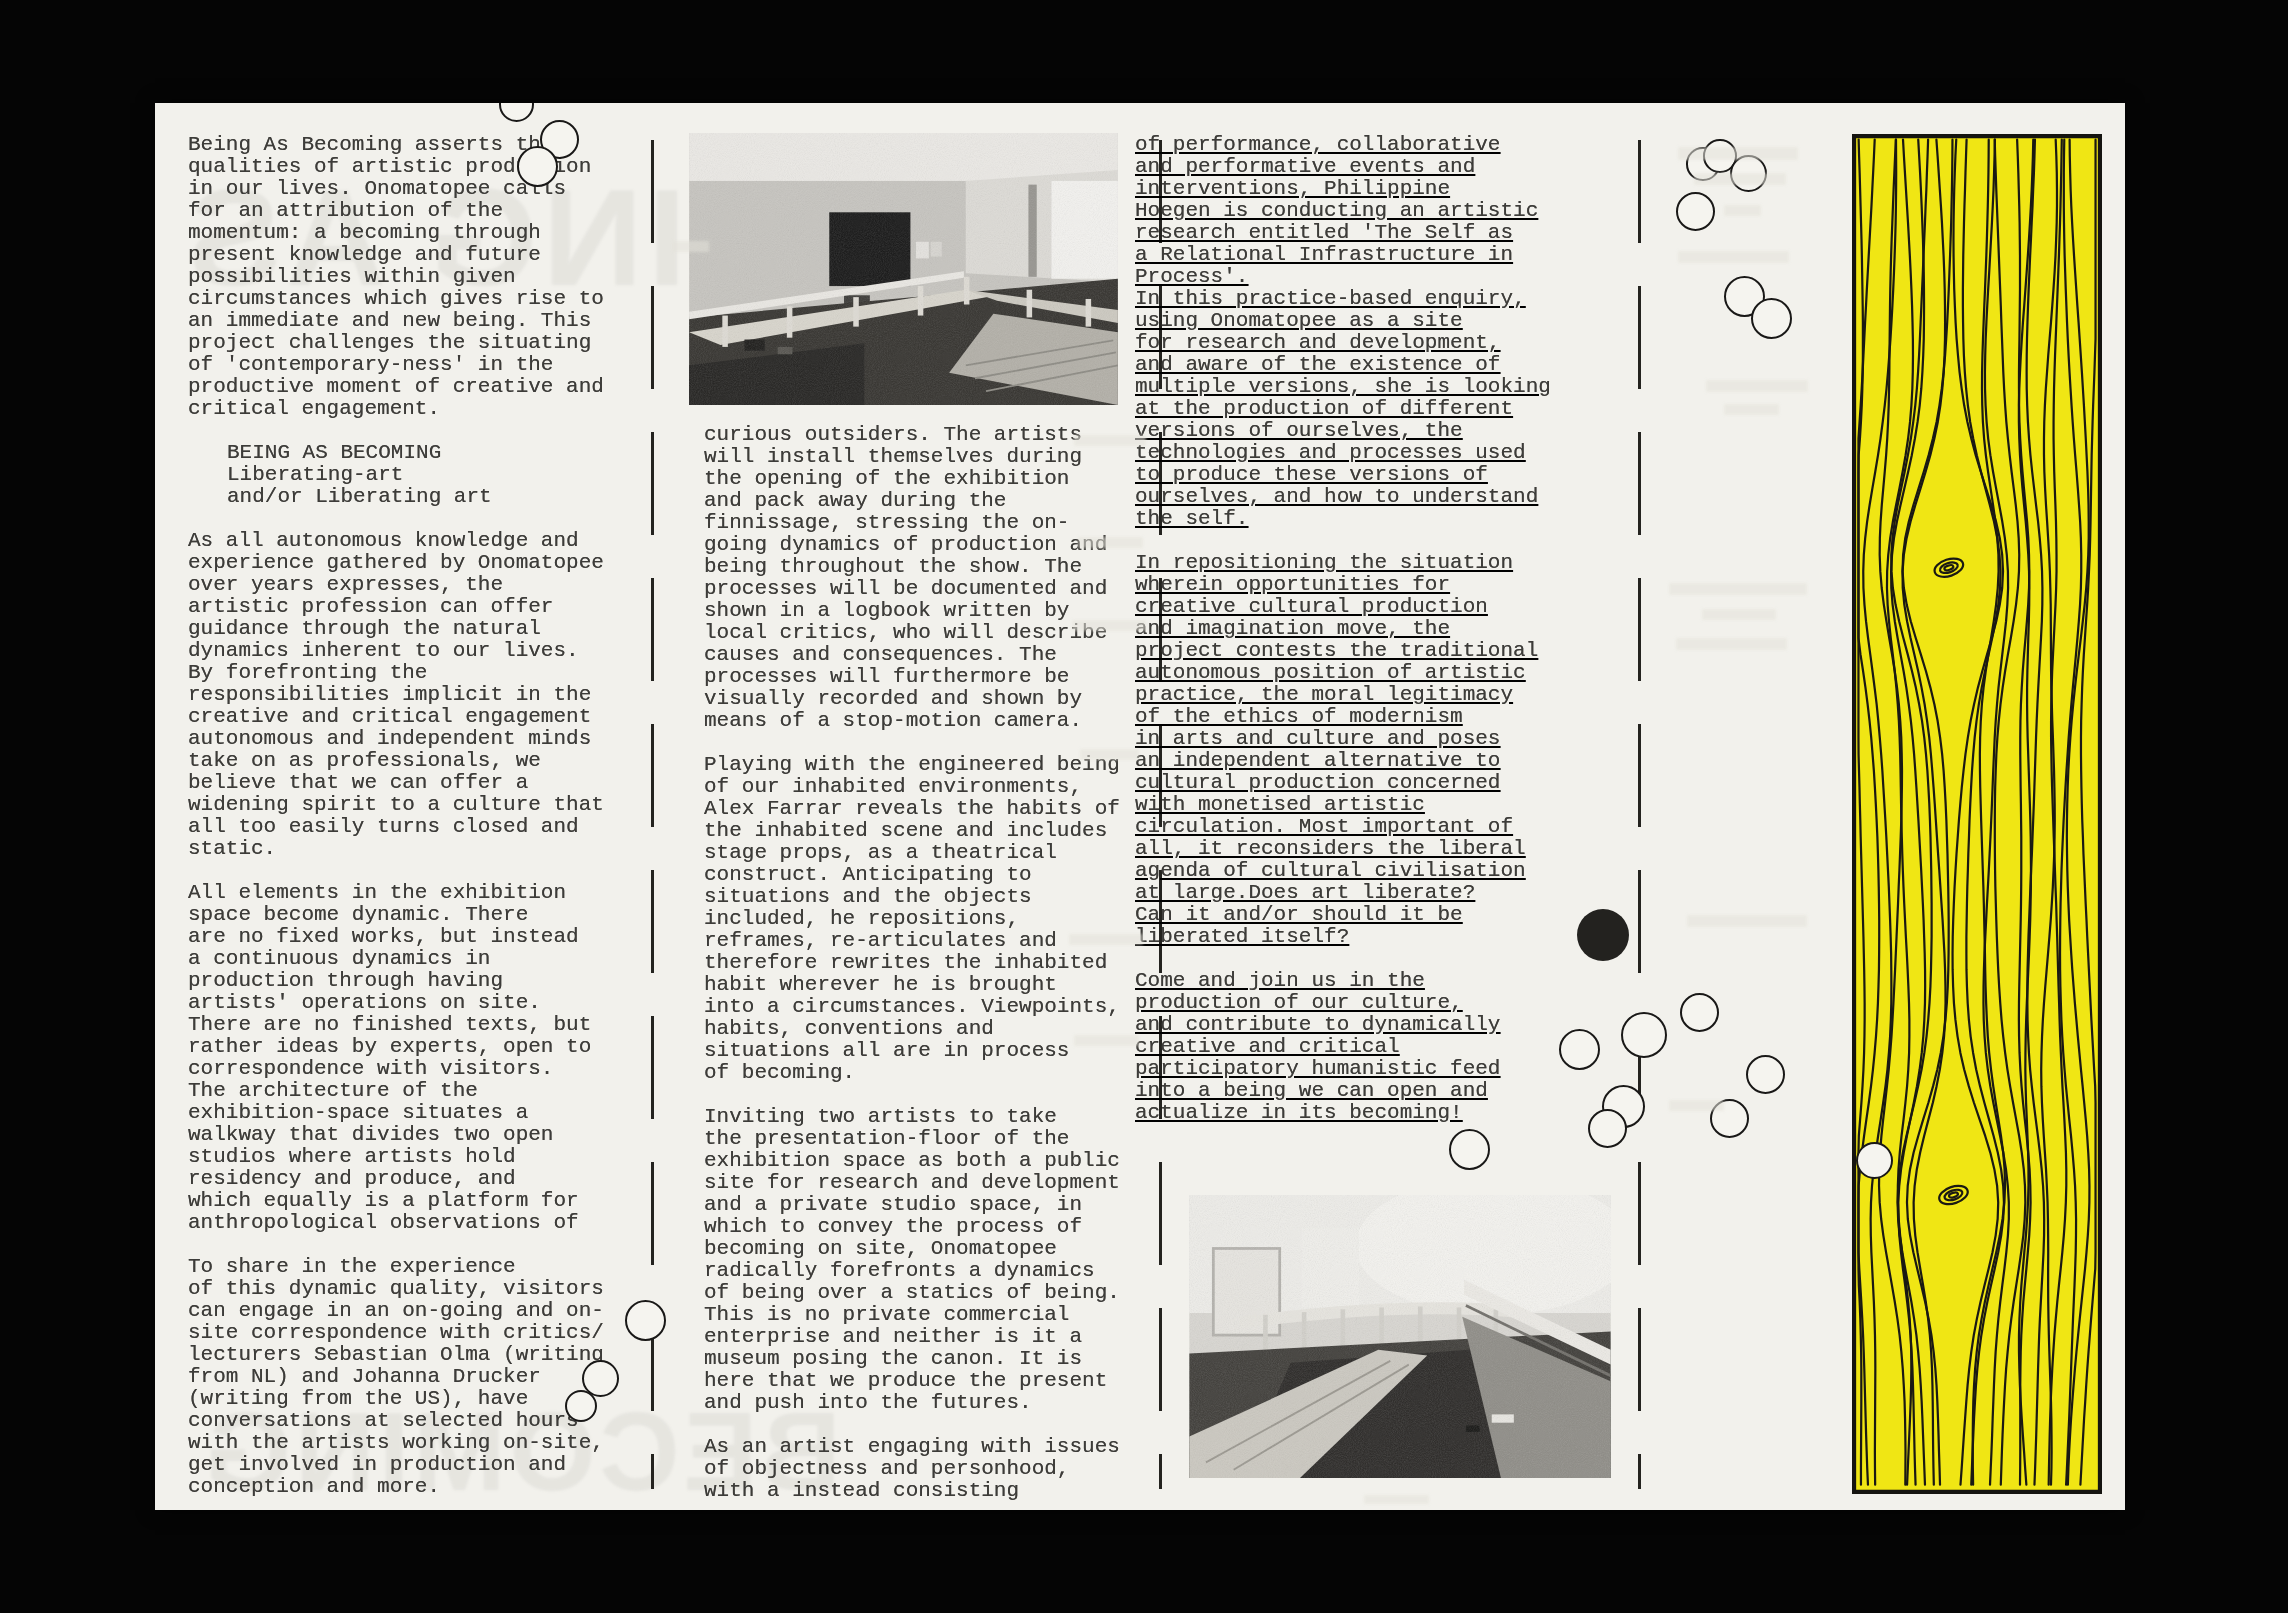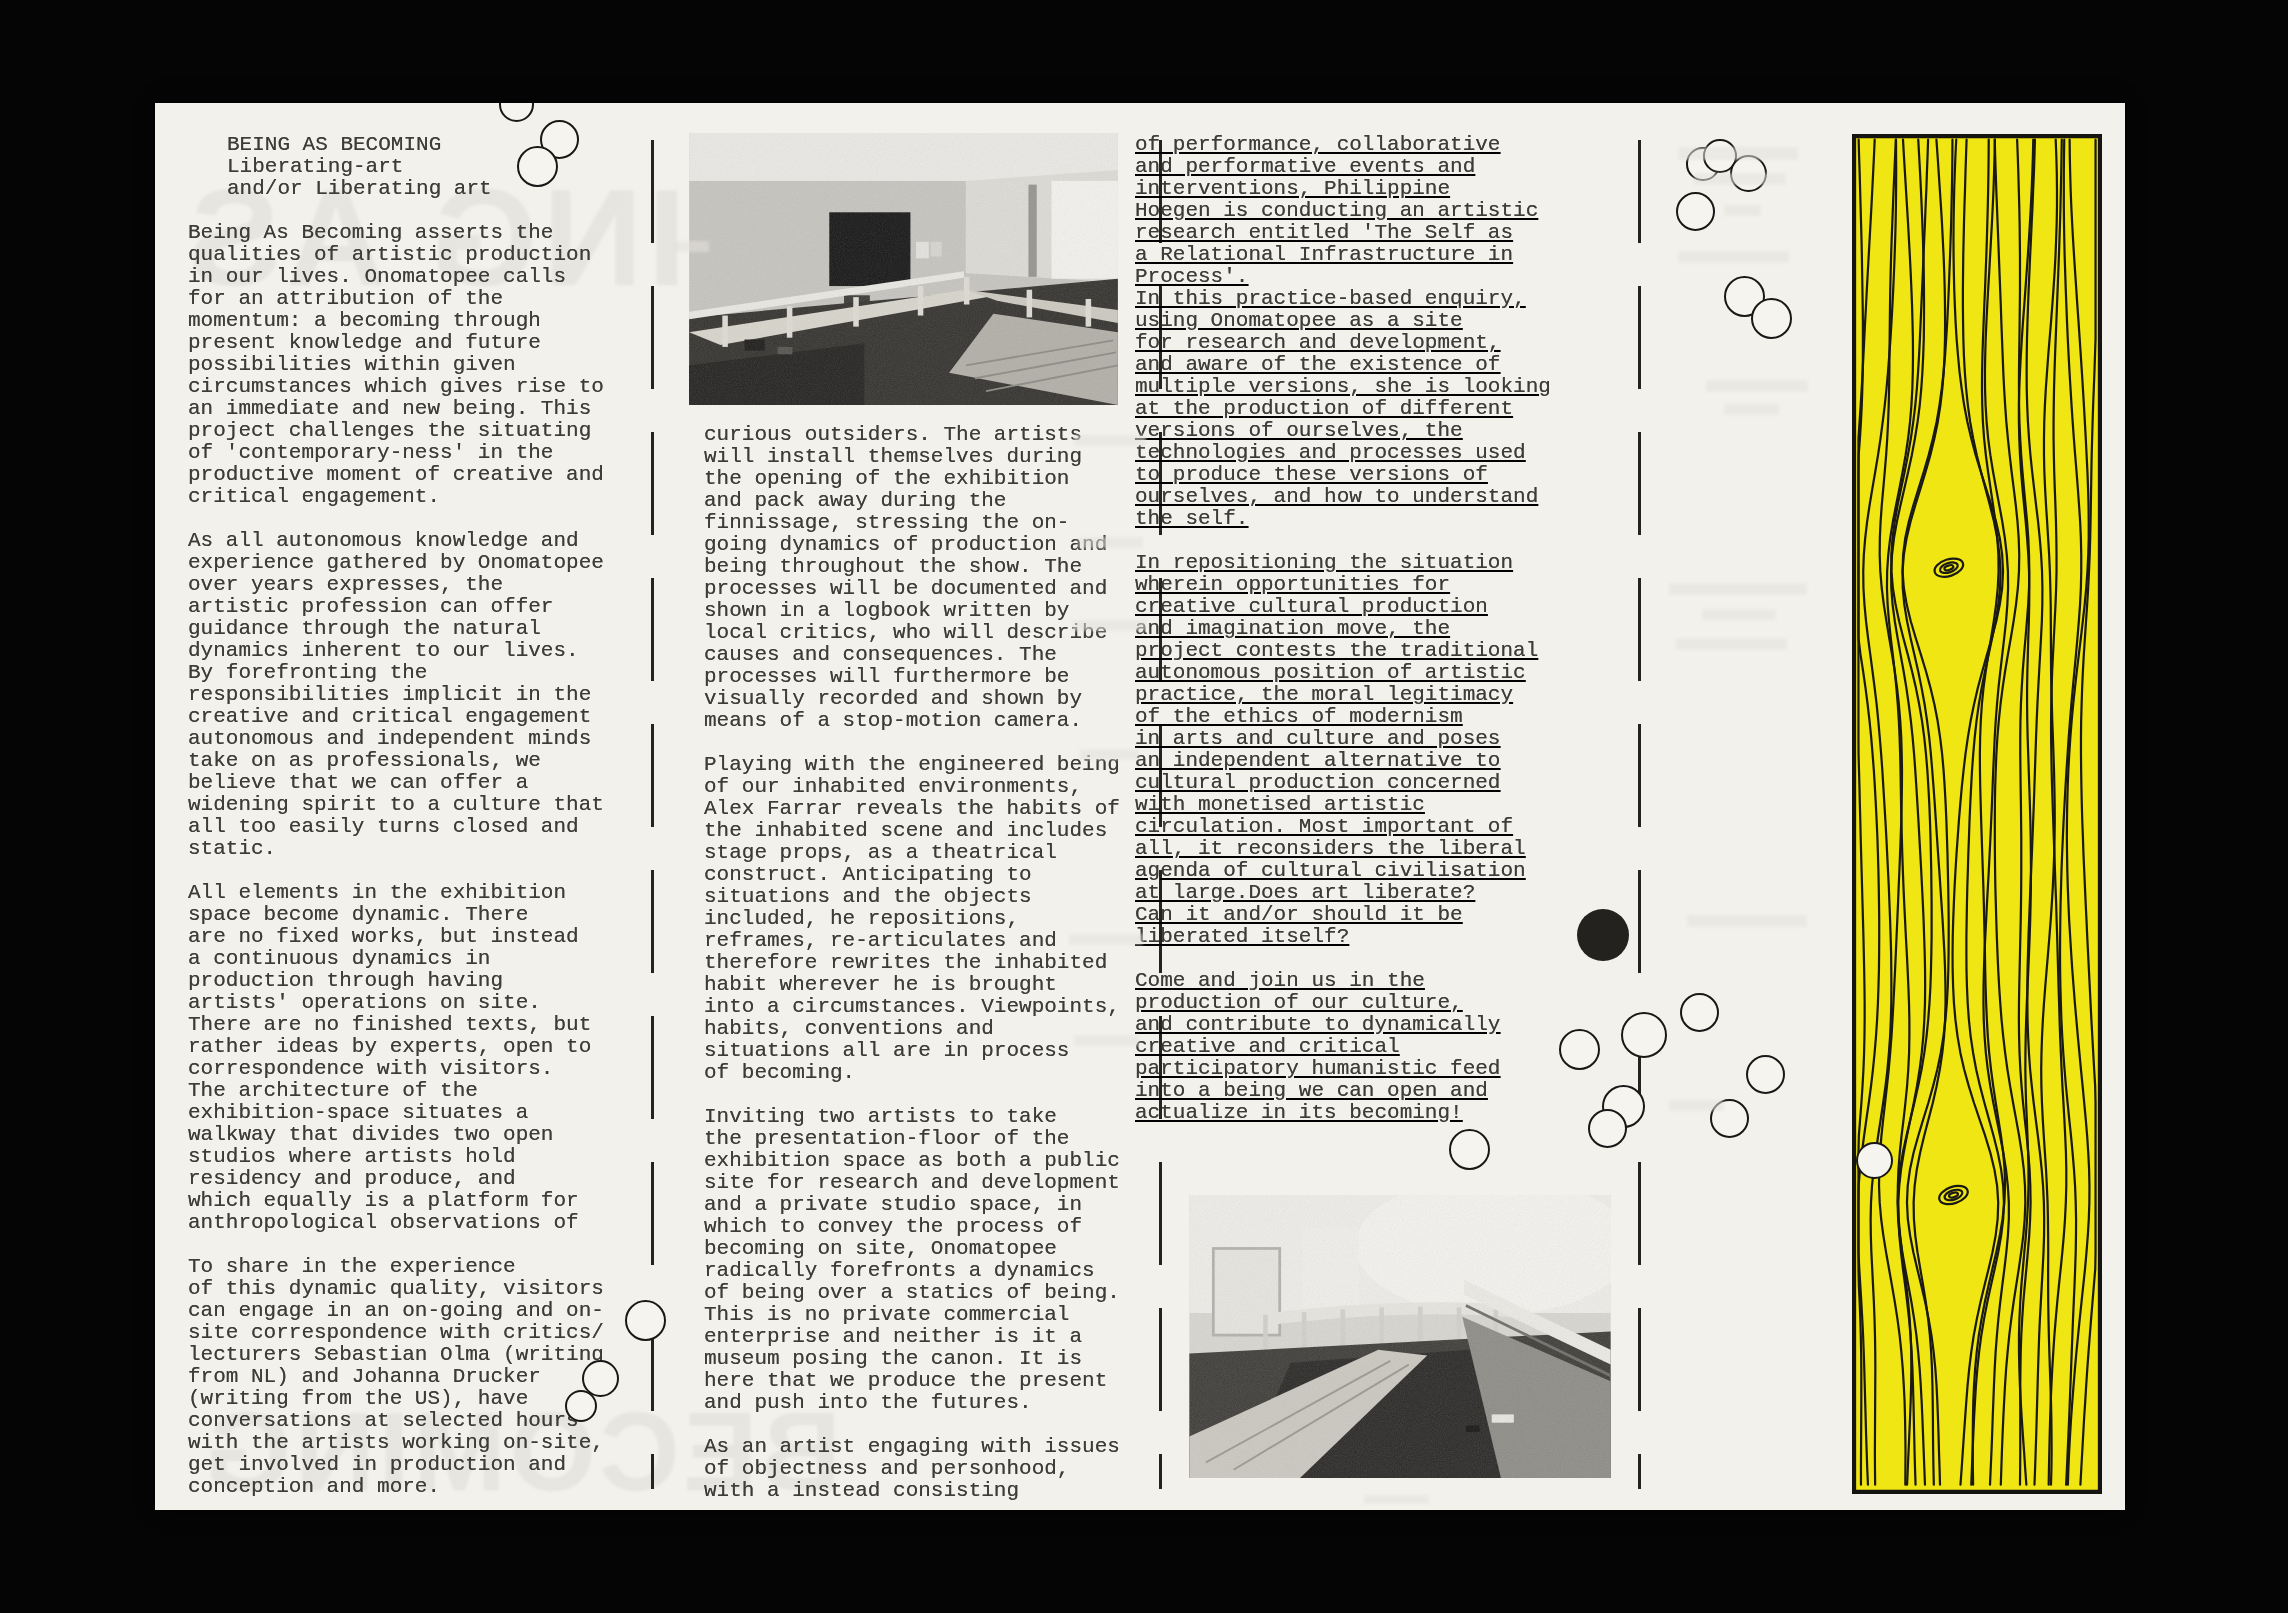--- a/index.html
+++ b/index.html
@@ -31,36 +31,36 @@
 </head>
 <body>
 
 <div id="stage">
   <div id="page">
 
     <div class="ghost-big" style="left:28px;top:55px;font-size:138px;letter-spacing:5.5px;">BEING AS</div>
     <div class="ghost-big" style="left:46px;top:1285px;font-size:111px;letter-spacing:3.7px;">BECOMING</div>
 
     <div class="col" style="left:33px;top:31px;width:466px;">
-      <div class="para heading">BEING AS BECOMING
-Liberating-art
-and/or Liberating art</div>
       <div class="para">Being As Becoming asserts the
 qualities of artistic production
 in our lives. Onomatopee calls
 for an attribution of the
 momentum: a becoming through
 present knowledge and future
 possibilities within given
 circumstances which gives rise to
 an immediate and new being. This
 project challenges the situating
 of 'contemporary-ness' in the
 productive moment of creative and
 critical engagement.</div>
+      <div class="para heading">BEING AS BECOMING
+Liberating-art
+and/or Liberating art</div>
       <div class="para">As all autonomous knowledge and
 experience gathered by Onomatopee
 over years expresses, the
 artistic profession can offer
 guidance through the natural
 dynamics inherent to our lives.
 By forefronting the
 responsibilities implicit in the
 creative and critical engagement
 autonomous and independent minds

